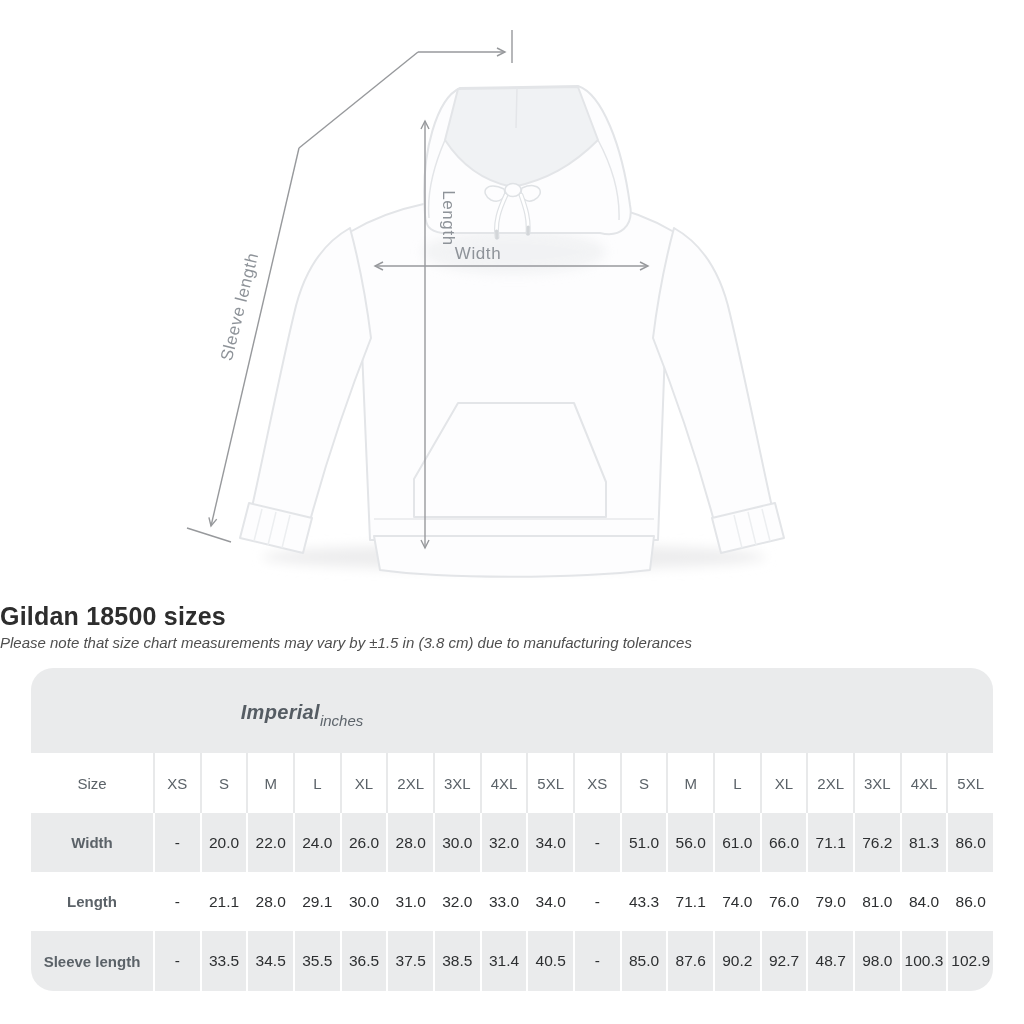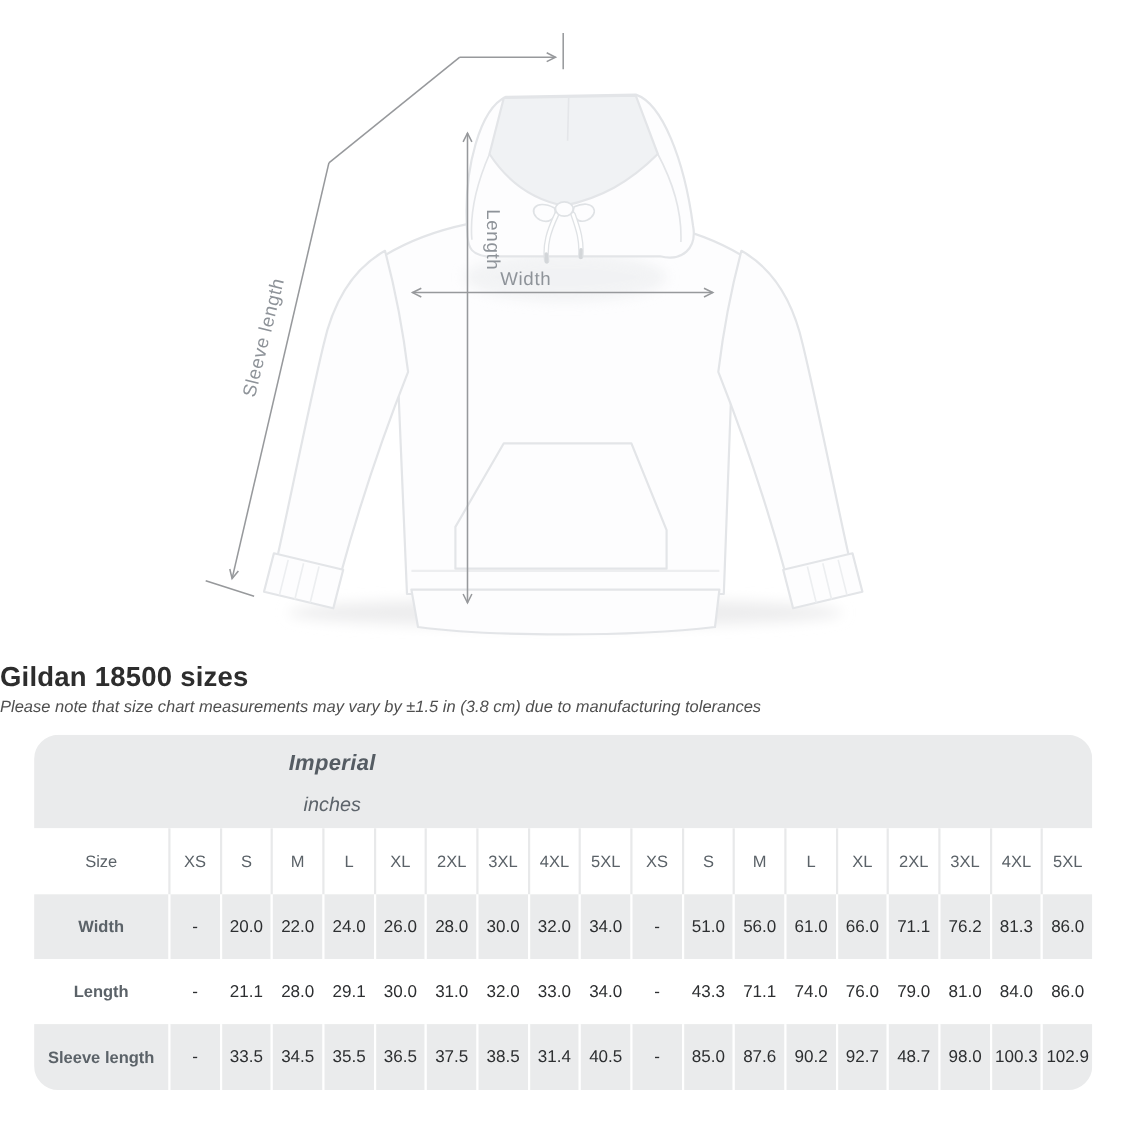--- a/index.html
+++ b/index.html
@@ -7,23 +7,23 @@
     width:1024px;height:1024px;background:#ffffff;overflow:hidden;
     font-family:"Liberation Sans",sans-serif;
   }
   .figure{width:1024px;height:592px;position:relative}
   .figure svg{display:block}
   h1.title{margin:10px 0 4px;text-align:left;font-size:25px;line-height:28px;
     color:#2d2d2d;font-weight:bold;letter-spacing:.2px}
   p.note{margin:0;font-style:italic;font-size:15px;color:#4f4f4f}
   .table-card{width:962px;margin:17px auto 0;border-radius:22px;overflow:hidden;background:#fff}
   .band{display:grid;grid-template-columns:542px 1fr;background:#eaebec;height:85px}
-  .band-cell{display:flex;flex-direction:column;align-items:center;justify-content:center;padding-top:4px}
+  .band-cell{display:flex;flex-direction:row;align-items:center;justify-content:center;padding-top:4px}
   .band-title{font-weight:bold;font-style:italic;font-size:20px;color:#555c63;letter-spacing:.3px}
-  .band-unit{font-style:italic;font-size:18px;color:#5d646b;margin-top:15px}
+  .band-unit{font-style:italic;font-size:15px;color:#5d646b;margin-top:15px}
   .grid{display:grid;grid-template-columns:122px repeat(18,1fr);grid-template-rows:60px 59px 59px 60px}
   .cell{display:flex;align-items:center;justify-content:center;font-size:15.5px;
     border-left:2px solid #ffffff;color:#2d2f31;background:#ffffff}
   .cell.first{border-left:none}
   .cell.hdr{border-left-color:#e8e9ea;font-weight:normal;color:#5b6268;font-size:15px}
   .cell.hdr.first{border-left:none}
   .cell.lbl{font-weight:bold;color:#5b6268;font-size:15px}
   .cell.shade{background:#eaebec}
 </style>
 </head>

